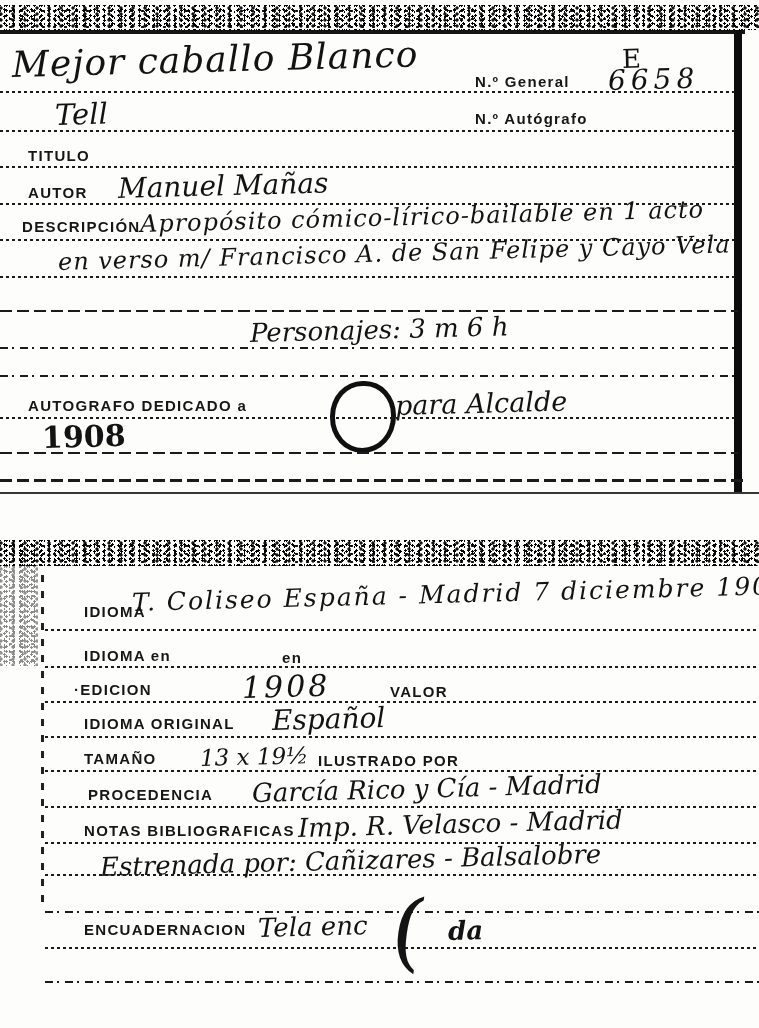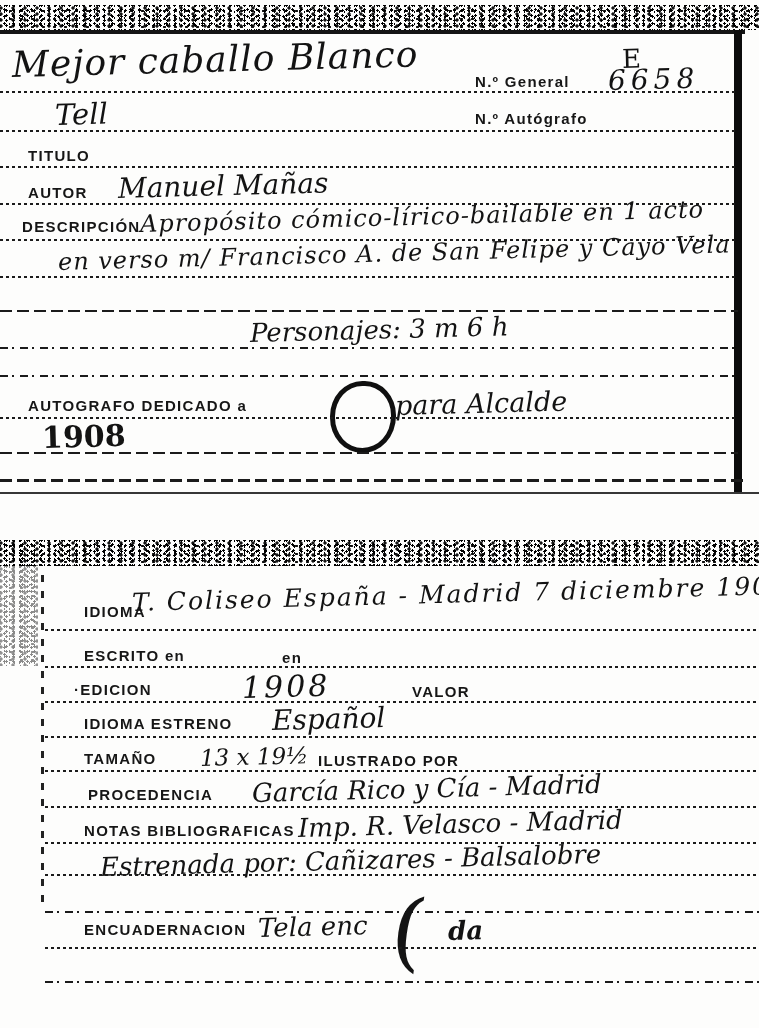--- a/index.html
+++ b/index.html
@@ -87,32 +87,32 @@
 
   <div>
     <div class="noise" style="left:0;top:540px;width:759px;height:26px;"></div>
     <div class="noise" style="left:0;top:566px;width:38px;height:100px;opacity:.45;"></div>
     <div class="vdash" style="left:41px;top:575px;height:330px;"></div>
 
     <div class="lbl" style="left:84px;top:603px;">IDIOMA</div>
     <div class="hw" style="left:132px;top:588px;font-size:25px;letter-spacing:2px;">T. Coliseo España - Madrid 7 diciembre 1907</div>
     <div class="rule dot" style="left:45px;top:629px;width:714px;"></div>
 
-    <div class="lbl" style="left:84px;top:647px;">ESCRITO en</div>
+    <div class="lbl" style="left:84px;top:647px;">IDIOMA en</div>
     <div class="lbl" style="left:282px;top:649px;">en</div>
     <div class="rule dot" style="left:45px;top:666px;width:714px;"></div>
 
     <div class="lbl" style="left:74px;top:681px;">
       <span>·</span><span>EDICION</span>
     </div>
     <div class="hw" style="left:242px;top:670px;font-size:30px;letter-spacing:3px;">1908</div>
-    <div class="lbl" style="left:412px;top:683px;">VALOR</div>
+    <div class="lbl" style="left:390px;top:683px;">VALOR</div>
     <div class="rule dot" style="left:45px;top:701px;width:714px;"></div>
 
-    <div class="lbl" style="left:84px;top:715px;">IDIOMA ESTRENO</div>
+    <div class="lbl" style="left:84px;top:715px;">IDIOMA ORIGINAL</div>
     <div class="hw" style="left:272px;top:704px;font-size:28px;">Español</div>
     <div class="rule dot" style="left:45px;top:736px;width:714px;"></div>
 
     <div class="lbl" style="left:84px;top:750px;">TAMAÑO</div>
     <div class="hw" style="left:200px;top:745px;font-size:23px;">13 x 19½</div>
     <div class="lbl" style="left:318px;top:752px;">ILUSTRADO POR</div>
     <div class="rule dot" style="left:45px;top:770px;width:714px;"></div>
 
     <div class="lbl" style="left:88px;top:786px;">PROCEDENCIA</div>
     <div class="hw" style="left:252px;top:778px;font-size:26px;">García Rico y Cía - Madrid</div>

